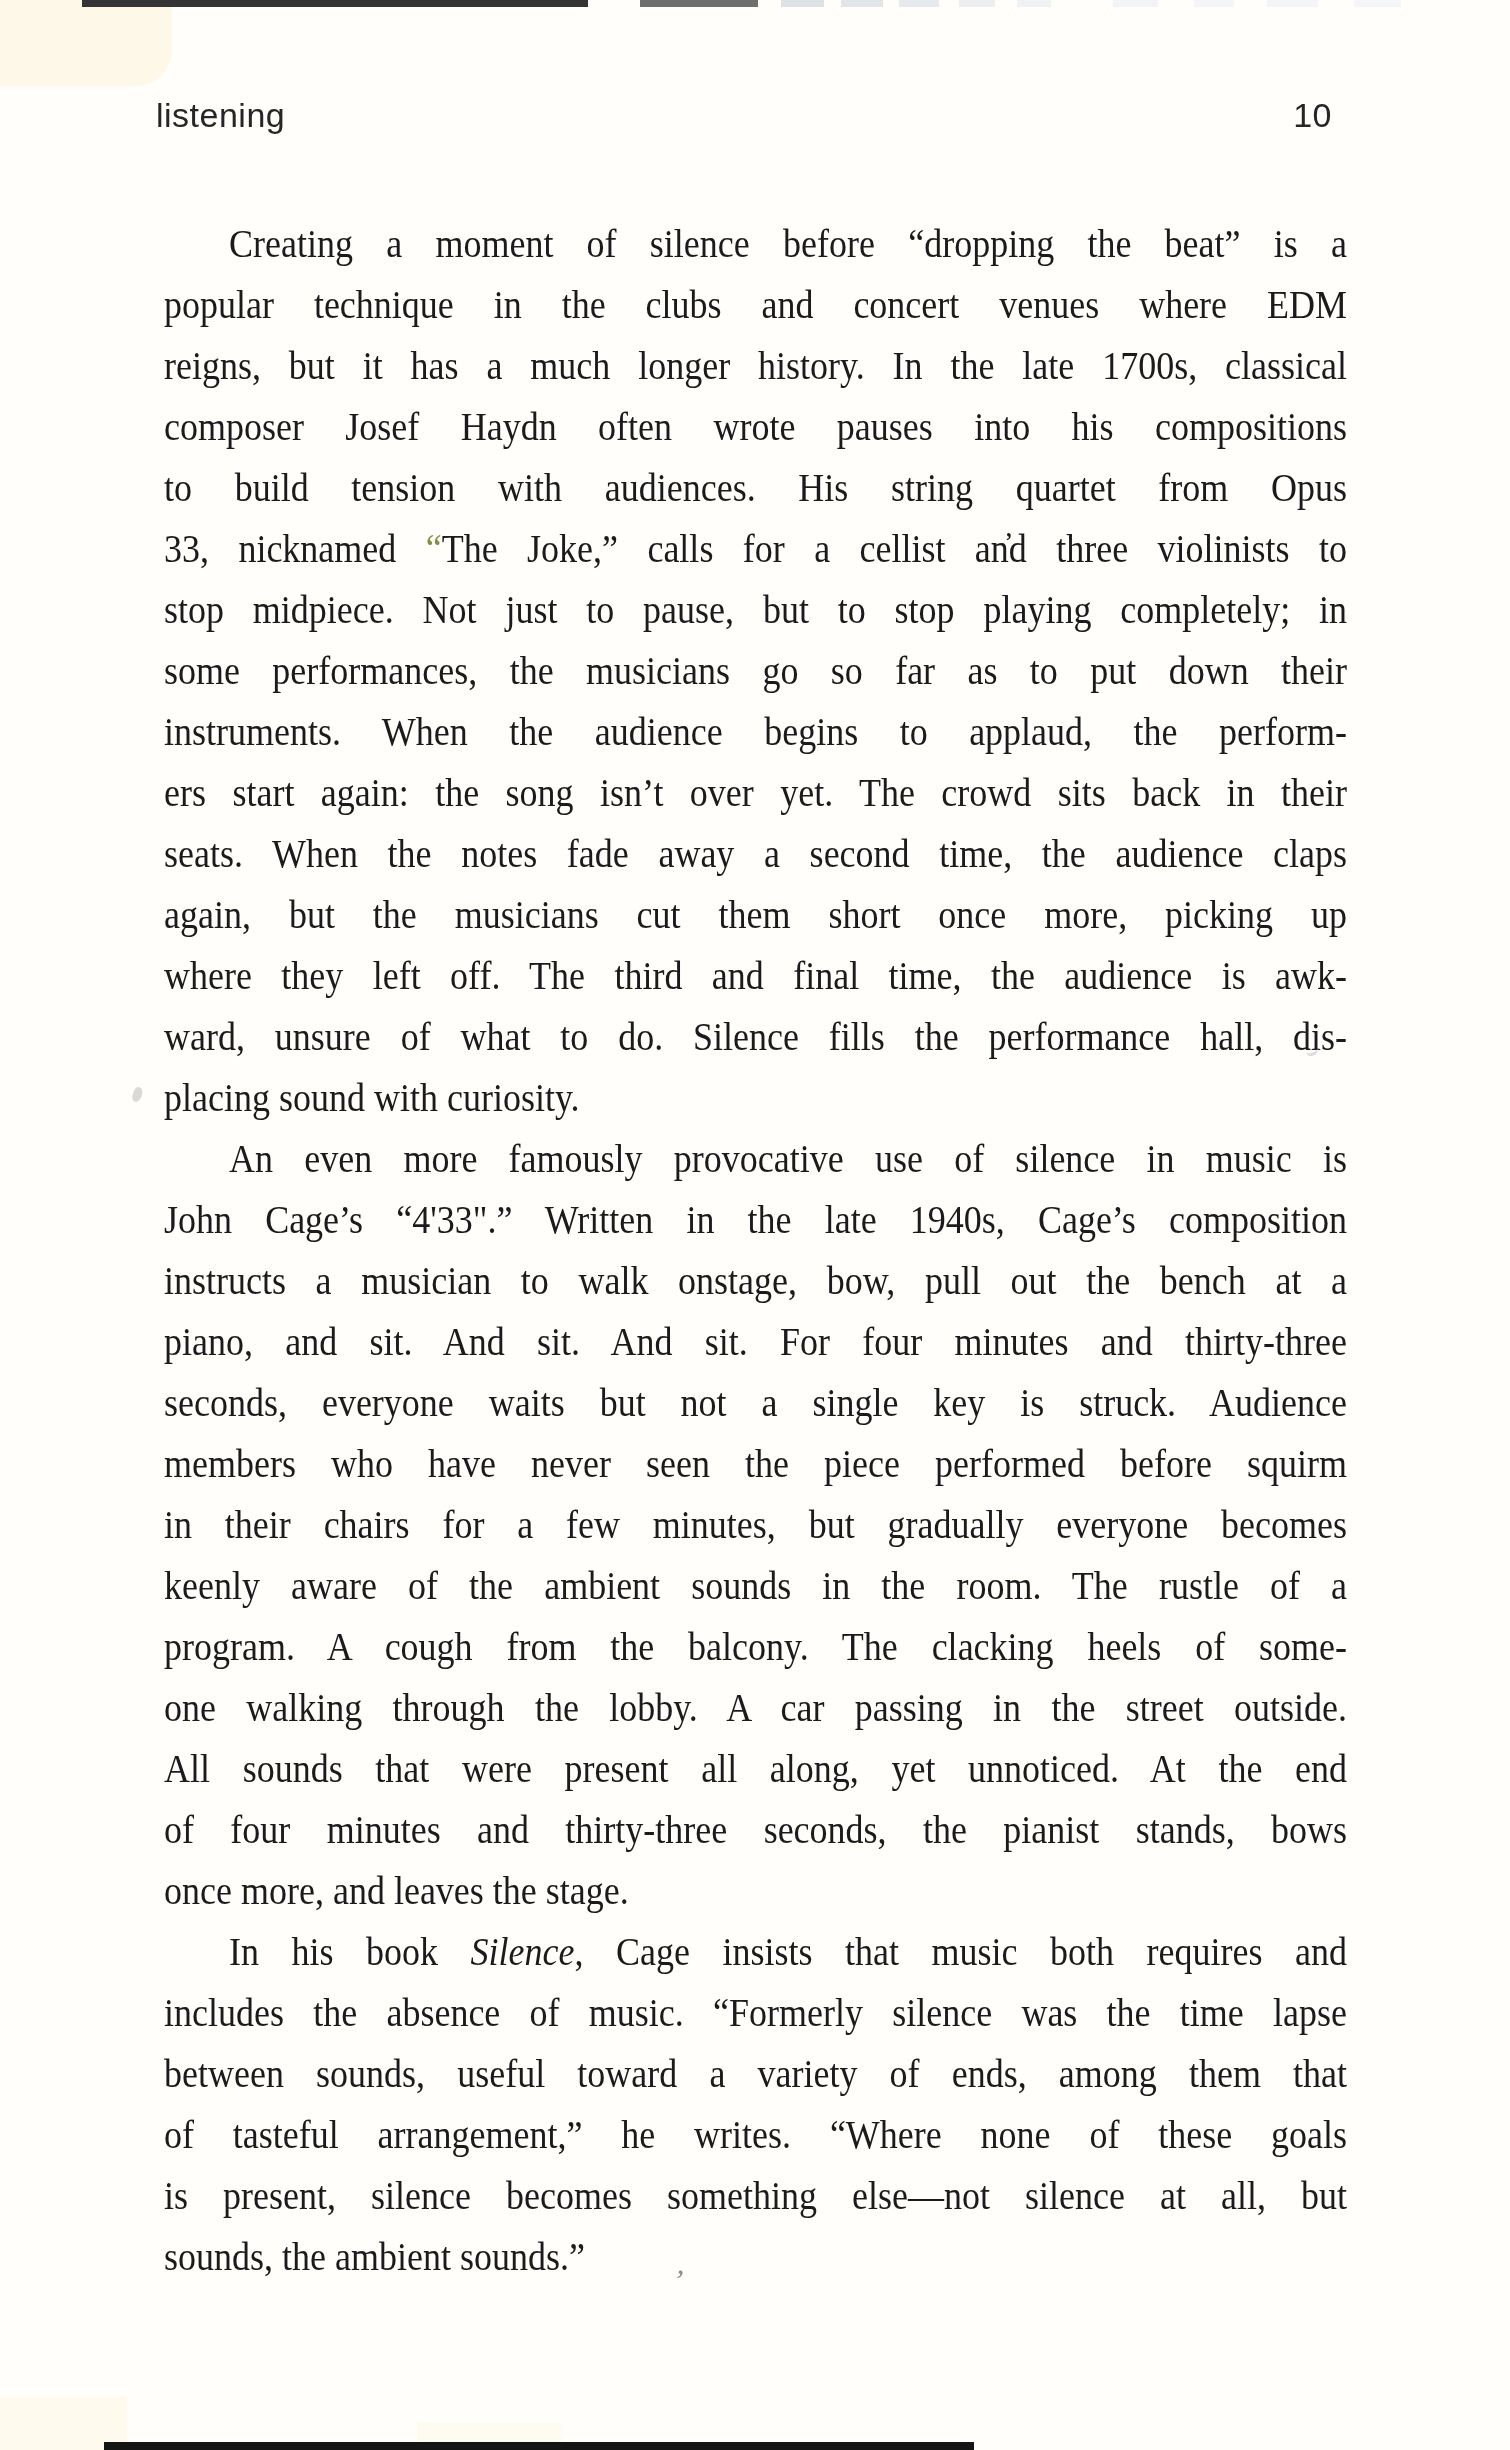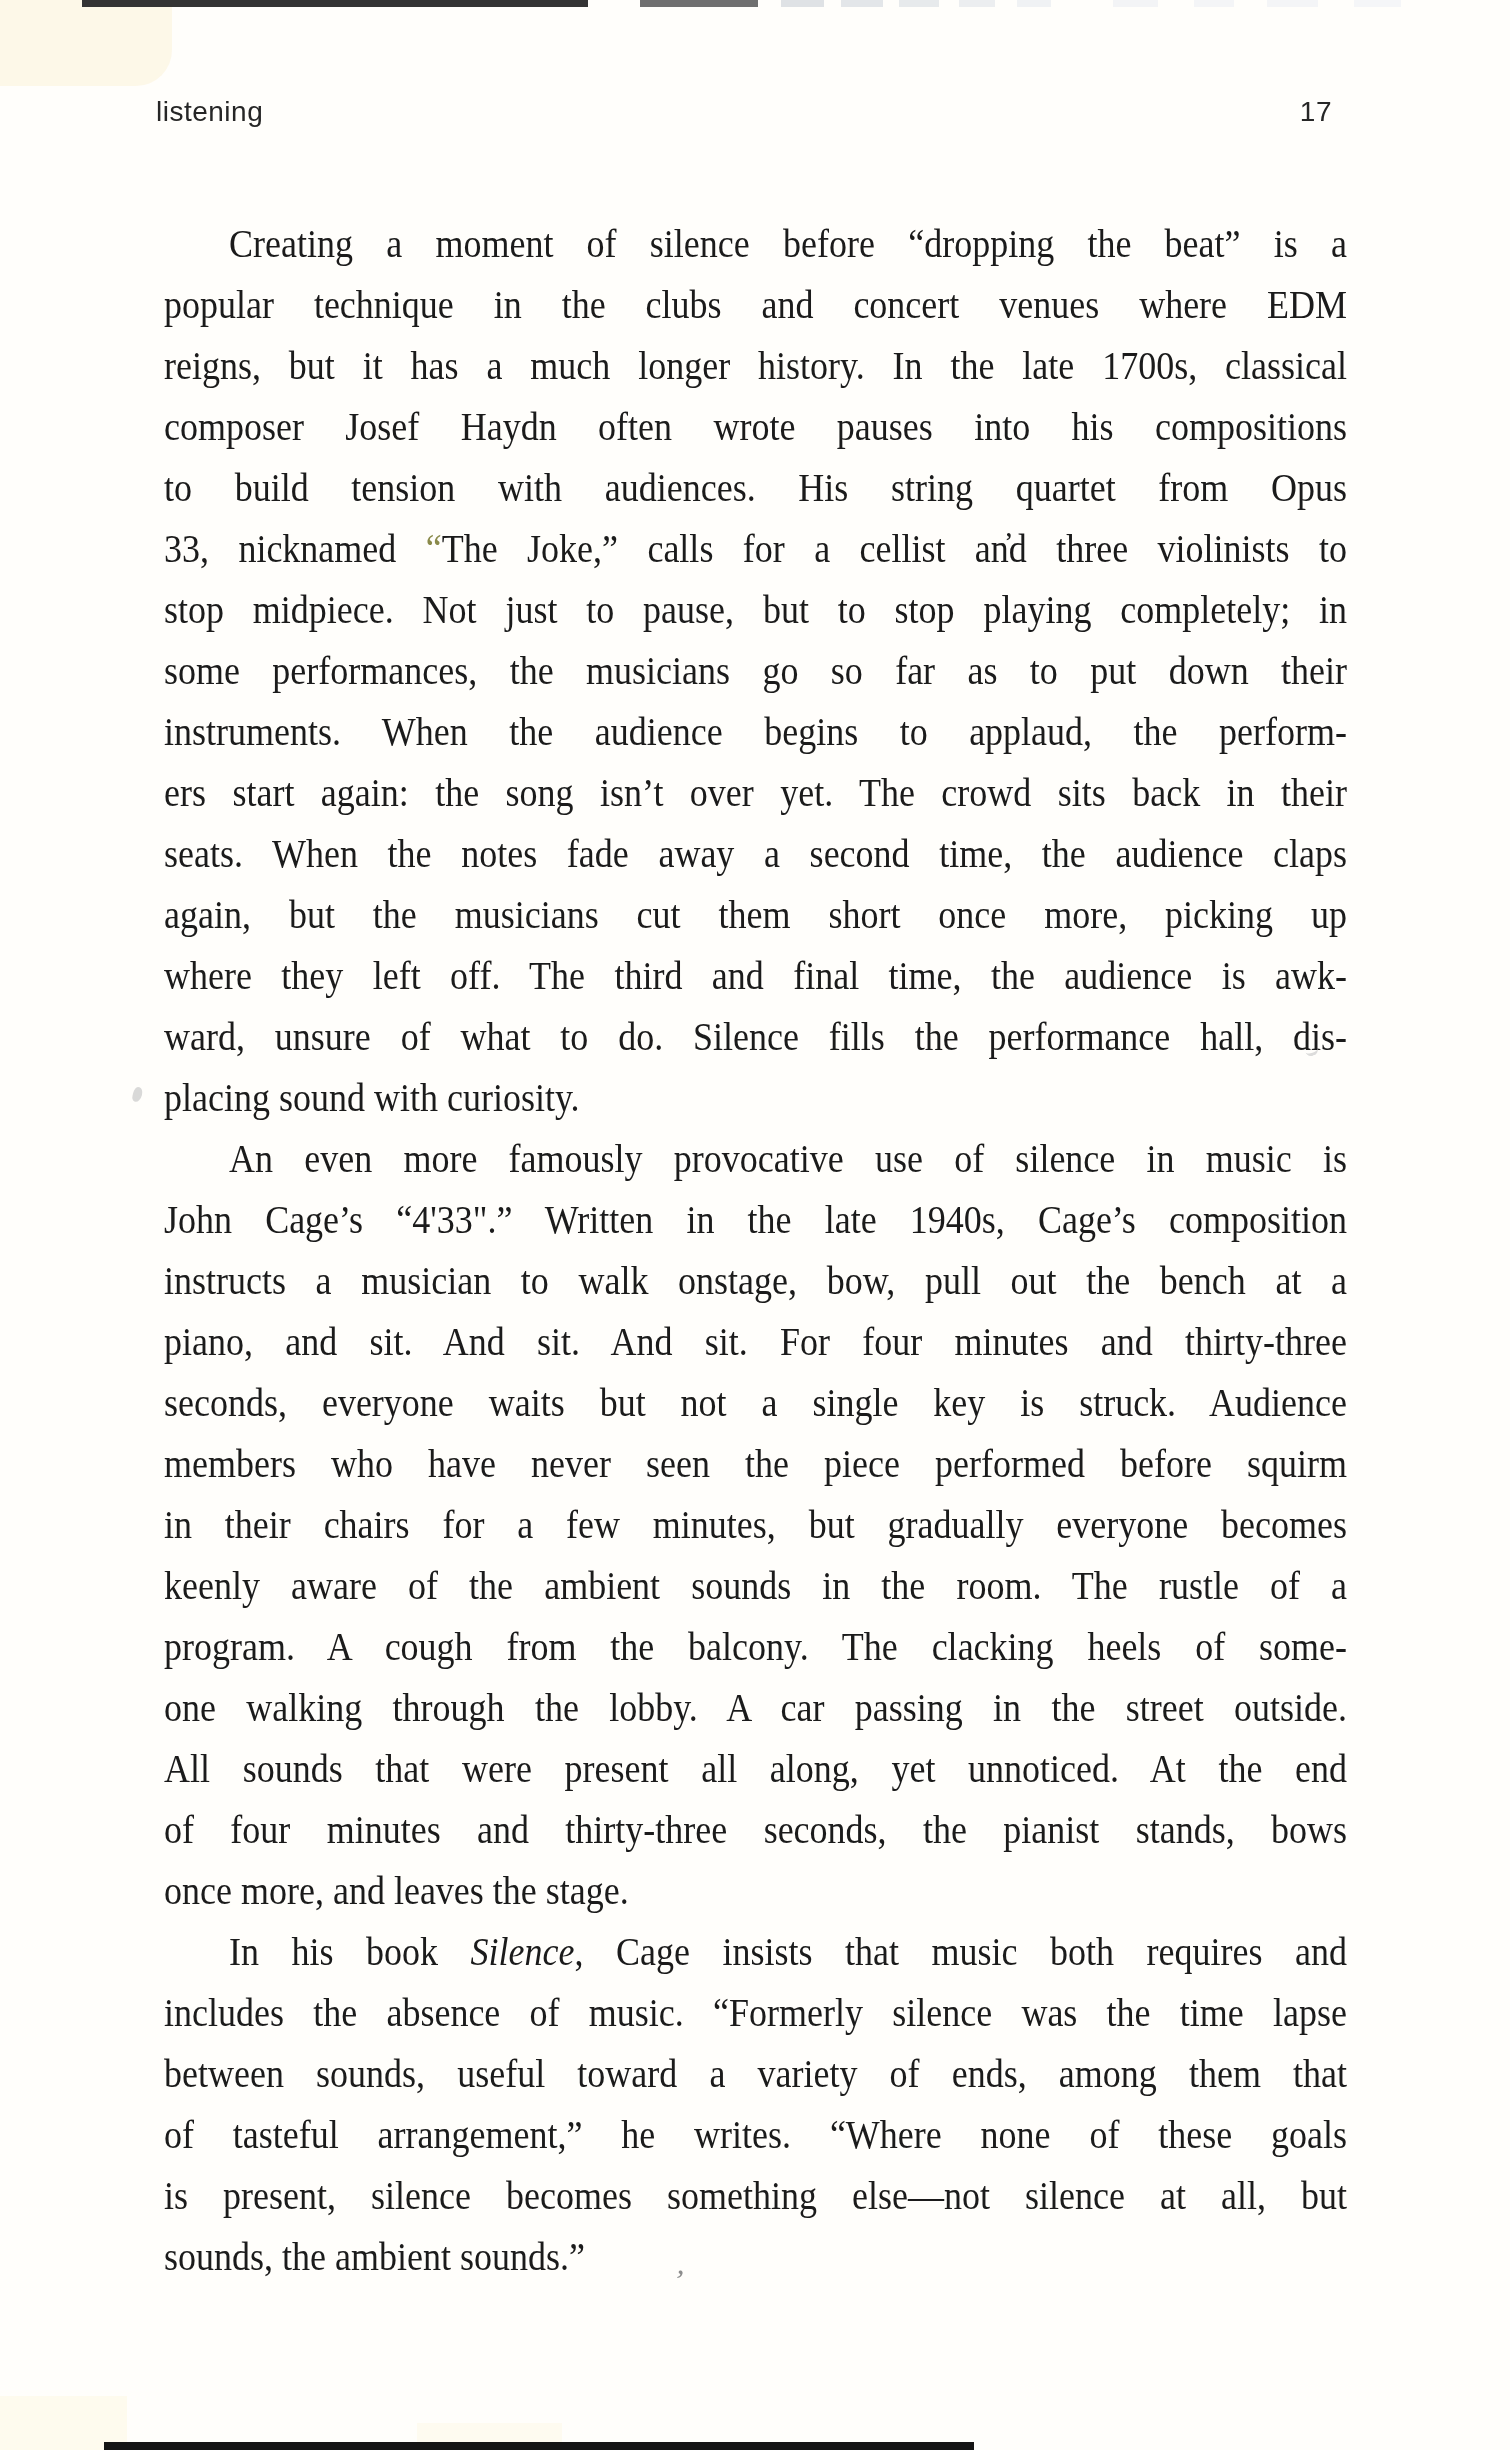--- a/index.html
+++ b/index.html
@@ -29,21 +29,21 @@
   .scanbar.b8{left:1113px;width:45px;background:#f3f4f6;}
   .scanbar.b9{left:1194px;width:40px;background:#f4f5f7;}
   .scanbar.b10{left:1267px;width:51px;background:#f4f5f7;}
   .scanbar.b11{left:1354px;width:47px;background:#f5f6f8;}
   .scanbar.bottom{top:auto;bottom:0;left:104px;width:870px;height:8.2px;background:#141414;}
 
   .runhead{
     position:absolute;left:156px;right:178px;top:96px;
     display:flex;justify-content:space-between;align-items:baseline;
     font-family:"Liberation Sans", sans-serif;
-    font-size:28px;color:#262626;letter-spacing:0.5px;
+    font-size:34px;color:#262626;letter-spacing:0.5px;
   }
 
   .bodytext{
     position:absolute;left:164px;top:214px;width:1183px;
   }
   .line{
     font-size:36px;
     line-height:61px;
     height:61px;
     text-align:justify;
@@ -81,21 +81,21 @@
   <div class="scanbar b7"></div>
   <div class="scanbar b8"></div>
   <div class="scanbar b9"></div>
   <div class="scanbar b10"></div>
   <div class="scanbar b11"></div>
 
   <div class="scanbar bottom"></div>
 
   <div class="runhead">
     <span>listening</span>
-    <span>17</span>
+    <span>10</span>
   </div>
 
   <div class="bodytext" id="bodytext">
       <div>
         <div class="line indent">Creating a moment of silence before “dropping the beat” is a</div>
         <div class="line">popular technique in the clubs and concert venues where EDM</div>
         <div class="line">reigns, but it has a much longer history. In the late 1700s, classical</div>
         <div class="line">composer Josef Haydn often wrote pauses into his compositions</div>
         <div class="line">to build tension with audiences. His string quartet from Opus</div>
         <div class="line">33, nicknamed <span class="olive">“</span>The Joke,” calls for a cellist an̓d three violinists to</div>

